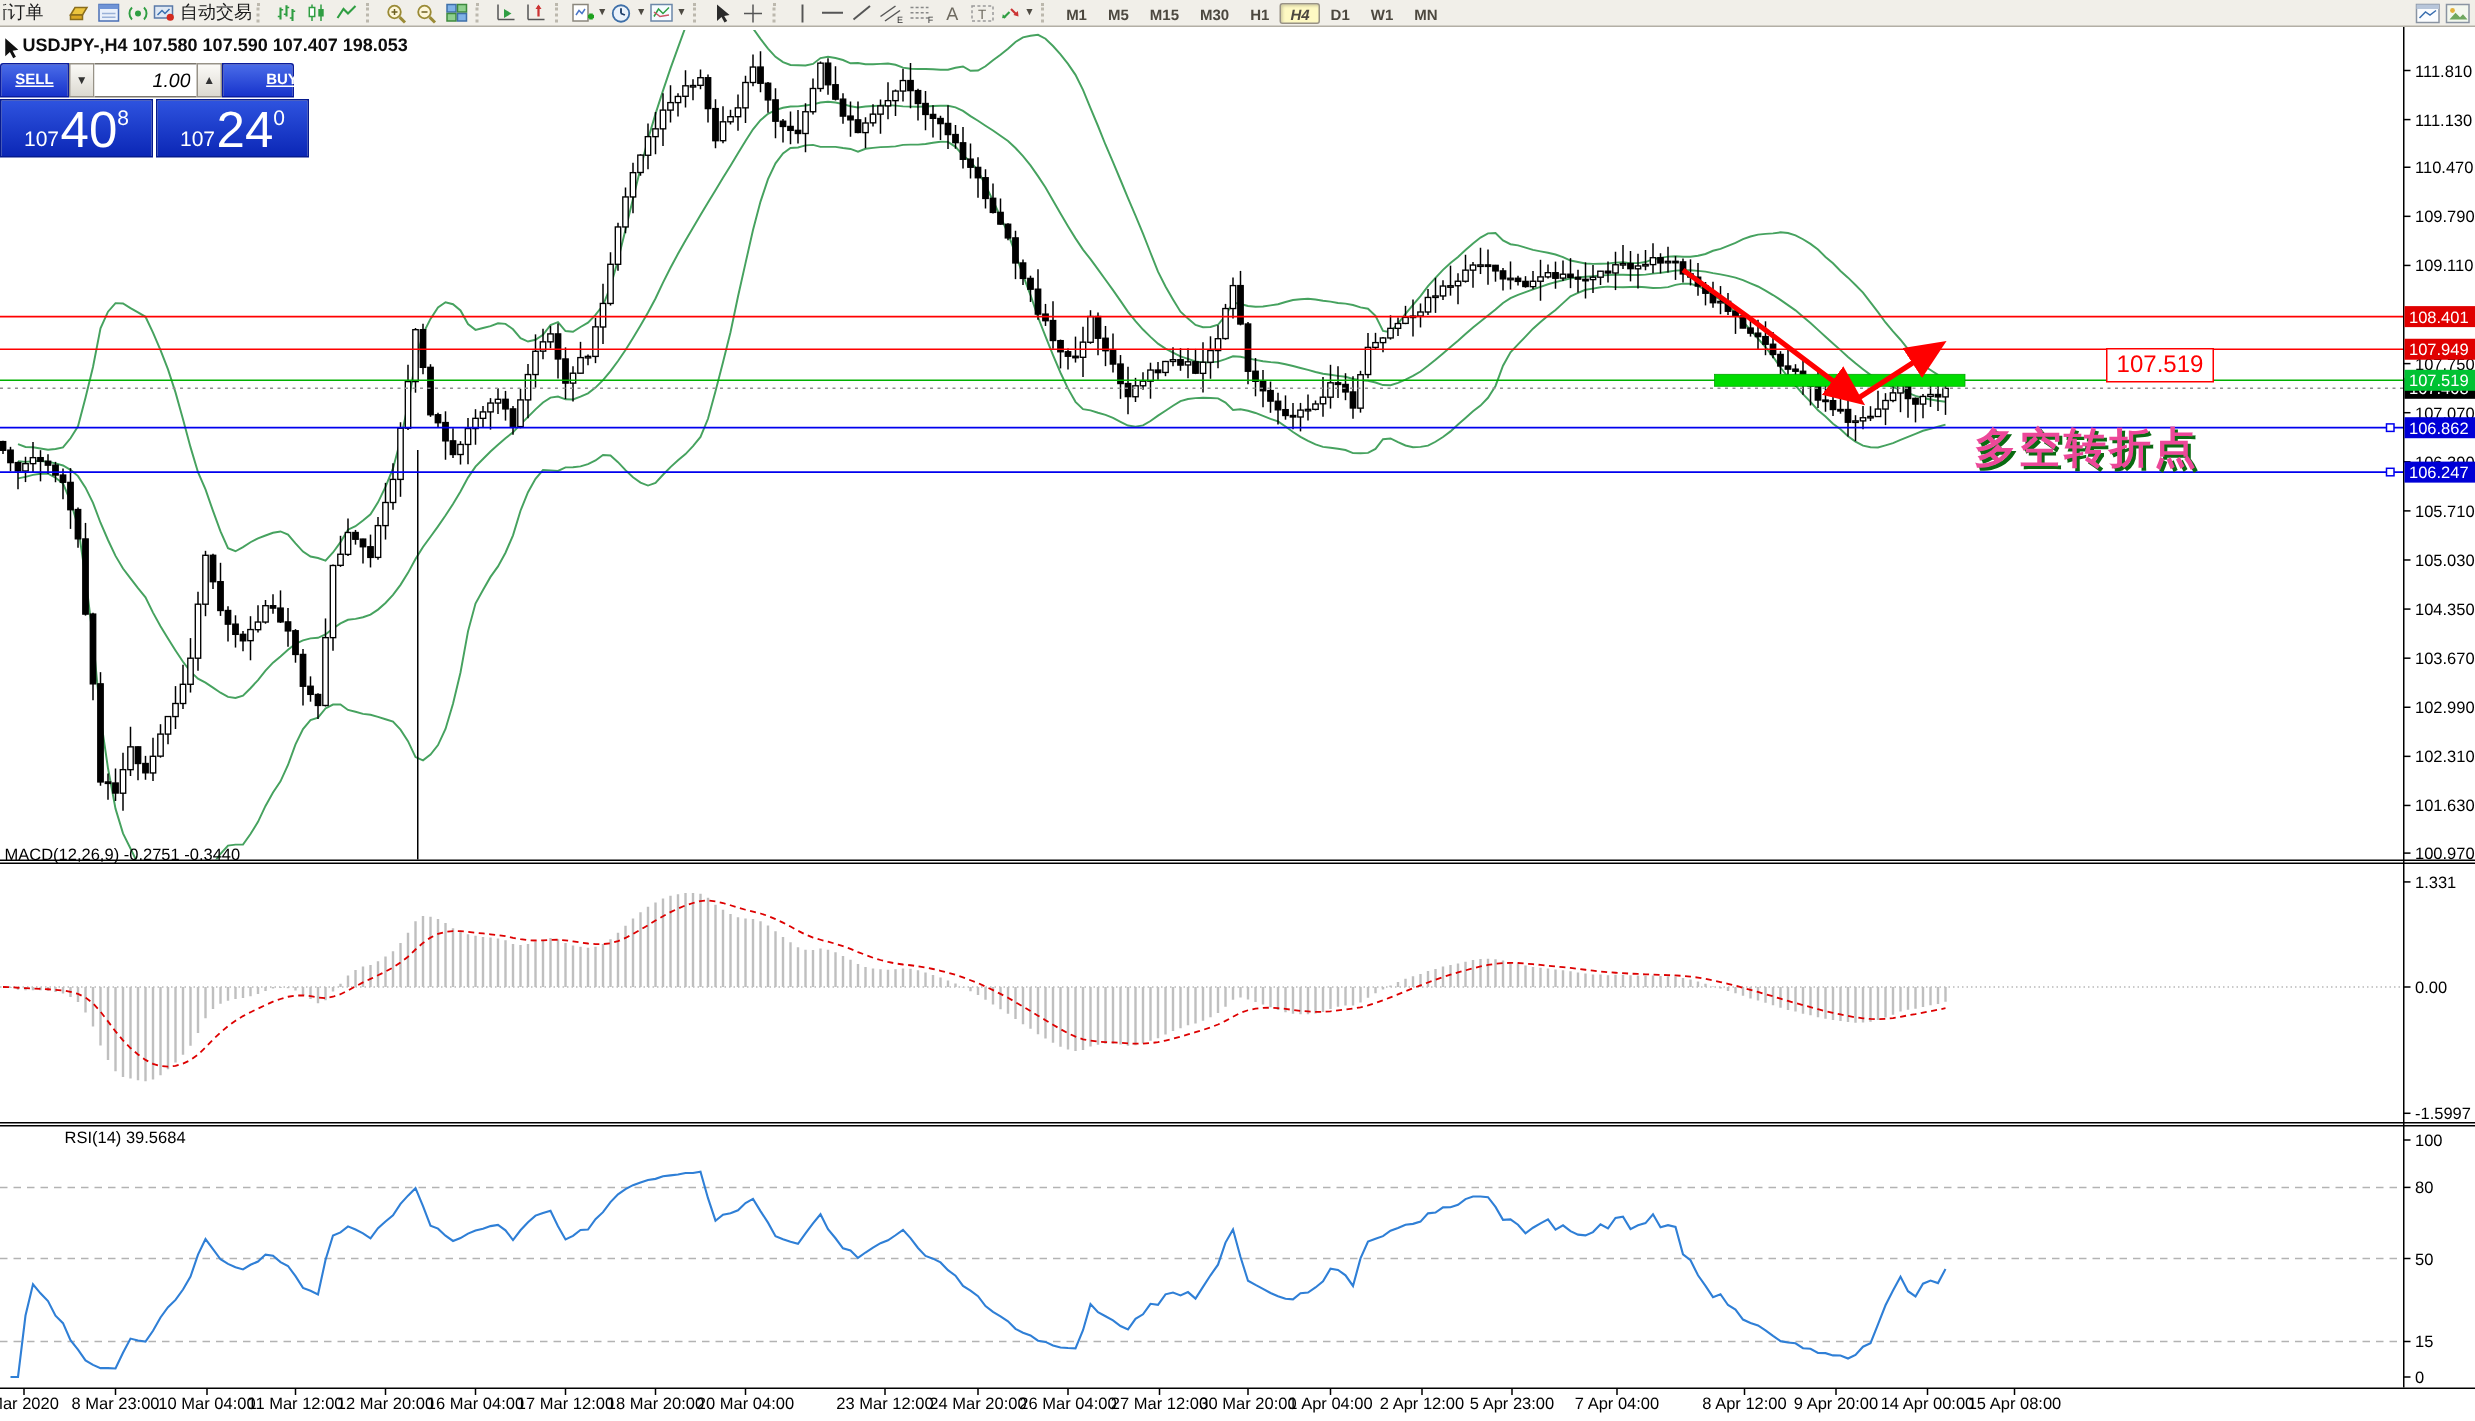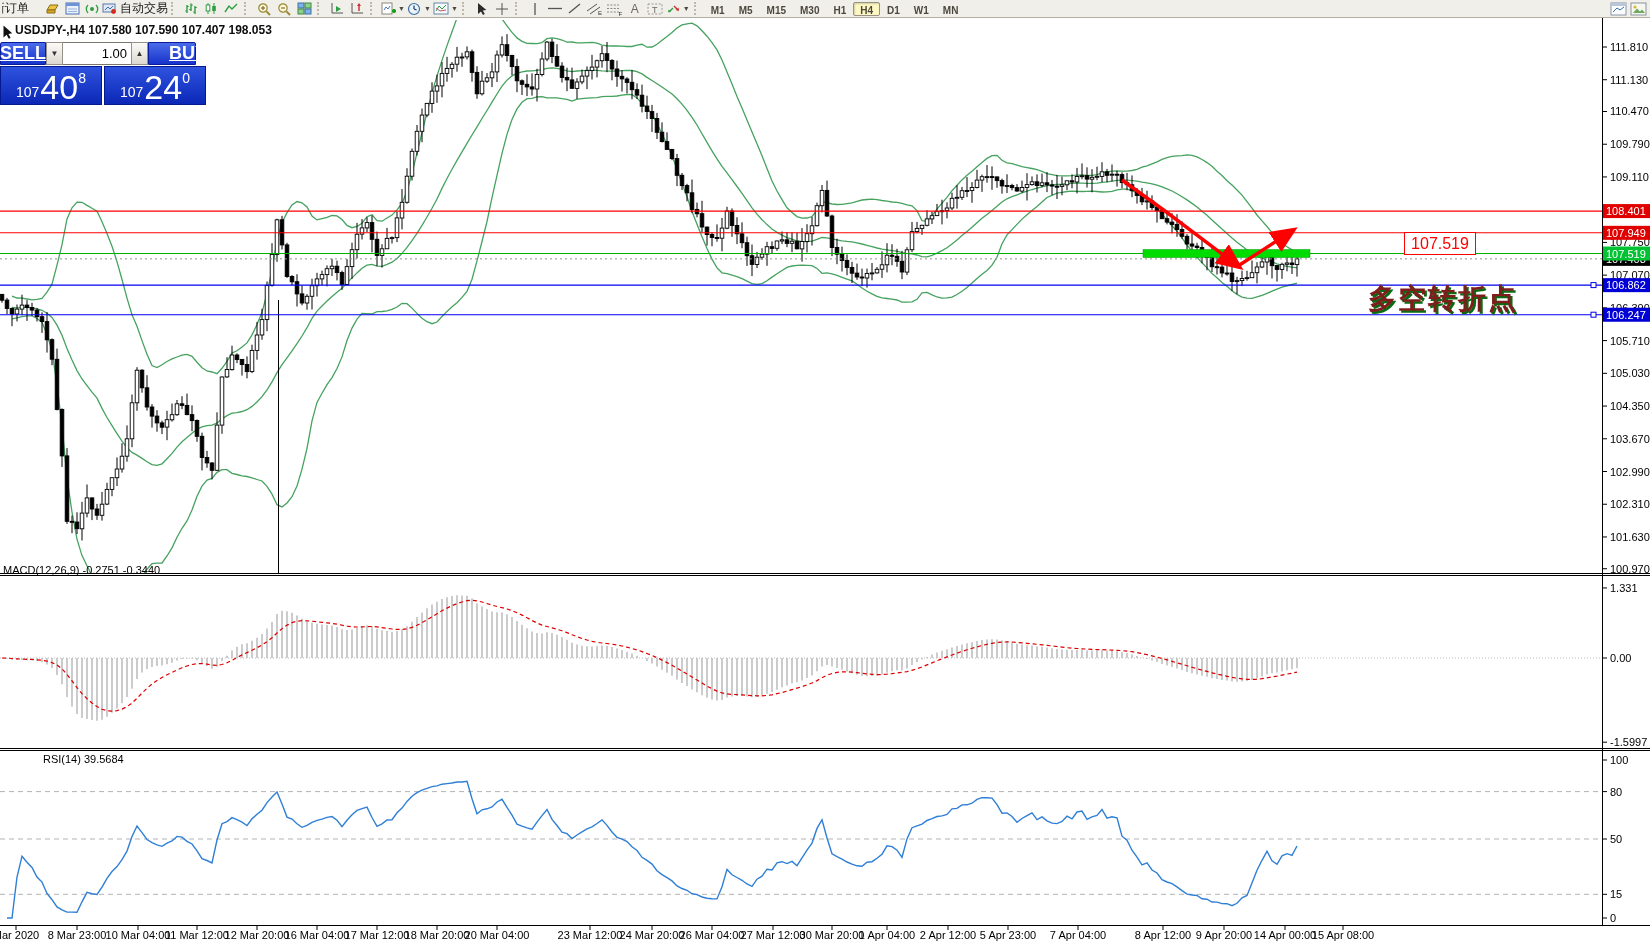--- a/index.html
+++ b/index.html
@@ -12,44 +12,44 @@
   .tbi{height:16px;min-width:18px;display:inline-flex;align-items:center;justify-content:center;
        font-size:11px;color:#5e594f;margin:0 1px;}
   .tbi svg{display:block;}
   .grip{width:4px;height:13px;border-left:2px dotted #bcb8ad;margin:0 4px 0 3px;}
   .caret{font-size:7px;color:#4e4a42;margin-left:2px;}
   .tb-txt{font-size:12px;color:#1a1a1a;display:inline-flex;align-items:center;}
   #new-order-clip{width:40px;overflow:hidden;display:inline-block;}
   #new-order-clip span{display:inline-block;margin-left:-9px;}
   .tf{font-weight:bold;font-size:10px;color:#4c483f;padding:1px 6px;height:14px;line-height:13px;
       border:1px solid transparent;background:transparent;border-radius:2px;}
-  .tf.active{background:#fef9c3;border:1px solid #989286;box-shadow:inset 1px 1px 2px rgba(0,0,0,.18);}
+  .tf.active{background:#fef9c3;border:1px solid #989286;box-shadow:inset 1px 1px 2px rgba(0,0,0,.18);font-style:italic;}
   .right-icons{margin-left:auto;display:inline-flex;}
   
   #cursor-arrow{position:absolute;left:2px;top:25px;z-index:21;}
   #symbol-title{position:absolute;left:15px;top:23px;font-size:12px;font-weight:600;color:#0d0d0d;z-index:21;}
   #macd-label{position:absolute;left:3px;top:564px;font-size:11px;color:#000;z-index:21;}
   #rsi-label{position:absolute;left:3px;top:753px;font-size:11px;color:#000;z-index:21;margin-left:40px;}
   #price-note-box{position:absolute;left:1404px;top:232px;width:70px;height:21px;border:1px solid #f00;
                   background:#fff;color:#f00;font-size:16px;font-weight:500;text-align:center;
                   line-height:21px;z-index:22;}
-  #turning-point{position:absolute;left:1368px;top:280px;font-size:28px;font-weight:bold;color:#7f1d1d;
+  #turning-point{position:absolute;left:1316px;top:280px;font-size:28px;font-weight:bold;color:#ec4899;
                  text-shadow:2px 2px 0 #0a6b12;letter-spacing:2px;z-index:22;text-align:right;}
   
   #trade-panel{position:absolute;left:0;top:42px;width:208px;z-index:25;}
   #tp-row1{display:flex;height:23px;}
   .tp-btn{background:linear-gradient(#4a6ce8,#1733cc);color:#fff;border:1px solid #0a1c9c;
-          font-size:18px;font-weight:bold;text-decoration:underline;display:flex;align-items:center;
+          font-size:10px;font-weight:bold;text-decoration:underline;display:flex;align-items:center;
           justify-content:center;box-sizing:border-box;}
   #sell-btn{width:46px;border-radius:2px 0 0 0;}
   #buy-btn{width:48px;border-radius:0 2px 0 0;padding-left:32px;}
   .spin{width:17px;background:linear-gradient(#fbfaf7,#dcd9d1);border:1px solid #979287;
         display:flex;align-items:center;justify-content:center;font-size:8px;color:#333;box-sizing:border-box;}
   #vol-input{width:68px;border:1px solid #7b766c;border-left:none;border-right:none;font-size:13px;
-             text-align:right;padding:0 4px 0 3px;box-sizing:border-box;font-family:"Liberation Sans",sans-serif;}
+             text-align:right;padding:0 4px 0 3px;box-sizing:border-box;font-family:"Liberation Sans",sans-serif;font-style:italic;}
   #tp-row2{display:flex;margin-top:1px;}
   .price-box{width:102px;height:39px;background:linear-gradient(#2e53df,#0b27b6);border:1px solid #051a8e;
              color:#fff;display:flex;align-items:flex-end;justify-content:center;padding-bottom:2px;
              box-sizing:border-box;}
   .price-box .pfx{font-size:14px;margin:0 1px 2px 0;}
   .price-box .big{font-size:34px;line-height:.82;}
   .price-box .pip{font-size:14px;align-self:flex-start;margin-top:3px;}
   #buy-price-box{margin-left:2px;}
   svg#chart-svg{position:absolute;left:0;top:0;z-index:5;}
   svg text{font-family:"Liberation Sans","DejaVu Sans",sans-serif;}

